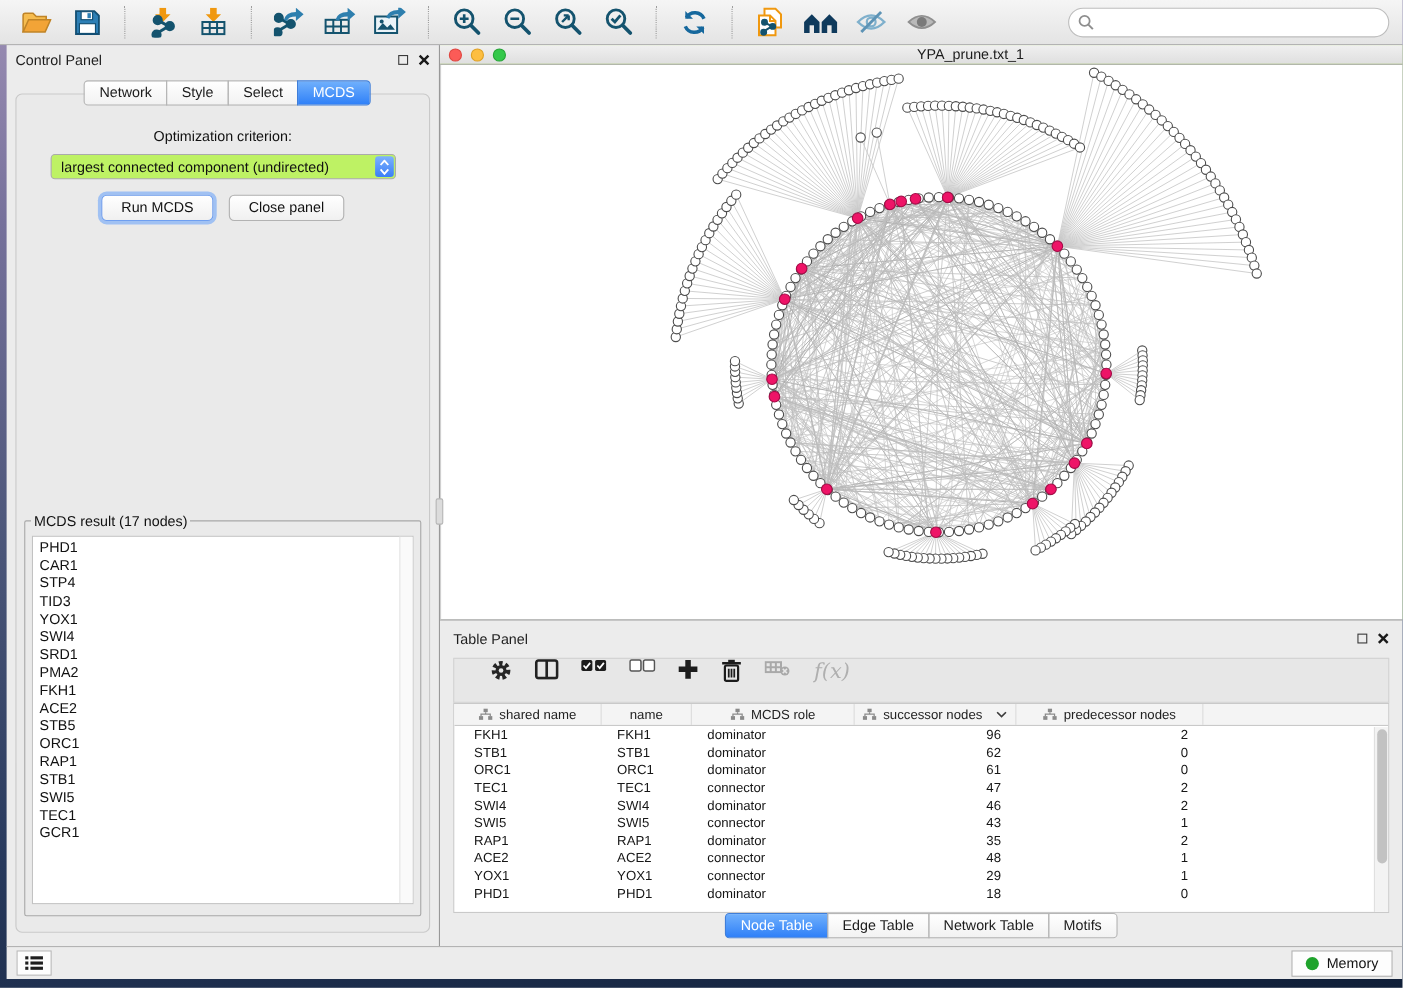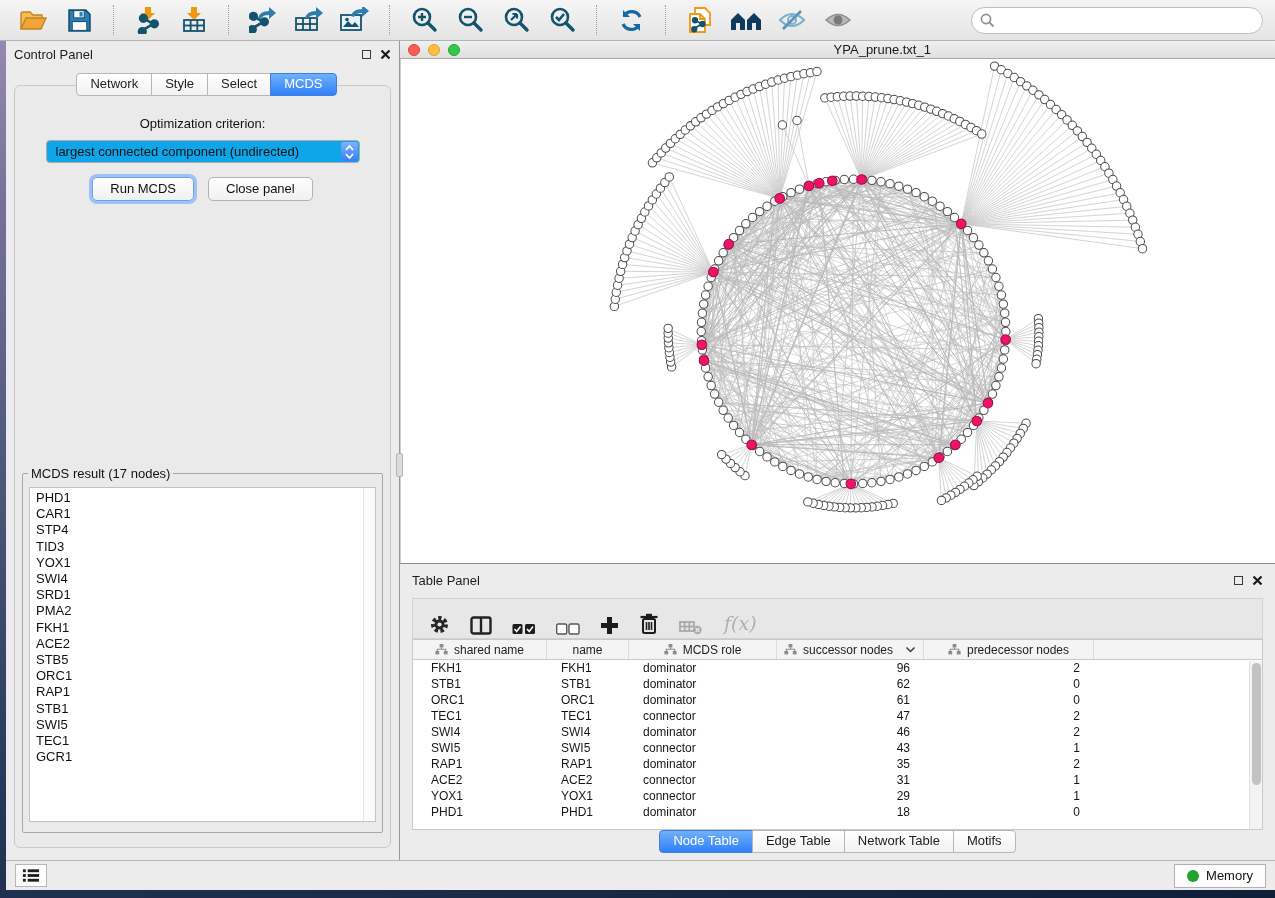--- a/index.html
+++ b/index.html
@@ -43,21 +43,21 @@
   .cp-tab:last-child, .tp-tab:last-child { border-radius:0 4px 4px 0; }
   .cp-tab.sel, .tp-tab.sel {
     background:linear-gradient(#70b0fc,#2f80f8); color:#fff; border-color:#3f7ed9;
   }
   .cp-body {
     position:absolute; top:44px; left:8px; right:8px; bottom:12px;
     background:#eaeaea; border:1px solid #c9c9c9; border-radius:6px;
   }
   .opt-label { text-align:center; margin-top:30px; font-size:13px; color:#111; }
   .select-wrap {
-    width:314px; height:23px; margin:9px auto 0; background:#0ea5e9;
+    width:314px; height:23px; margin:9px auto 0; background:#bef264;
     border:1px solid #ababab; border-radius:4px; position:relative;
     display:flex; align-items:center; padding-left:9px; font-size:13px; color:#111; cursor:default;
   }
   .stepper {
     position:absolute; right:1px; top:1px; bottom:1px; width:17px; border-radius:3px;
     background:linear-gradient(#7db2fd,#3a7ef7); display:flex; flex-direction:column;
     align-items:center; justify-content:center; gap:2px;
   }
   .btn-row { display:flex; justify-content:center; gap:14px; margin-top:14px; }
   .mac-btn {
@@ -90,21 +90,21 @@
   .tl.yellow { background:#fdbe41; border:1px solid #dfa123; }
   .tl.green { background:#34c84a; border:1px solid #23a434; }
   .nw-title { position:absolute; left:50%; transform:translateX(-4%); font-size:13px; color:#1b1b1b; white-space:nowrap; }
   .nw-canvas { flex:1; background:#fff; position:relative; border-left:1px solid #cfcfcf; }
   .nw-canvas svg { position:absolute; inset:0; width:100%; height:100%; }
   
   .table-panel { flex:1; background:#ececec; border-top:1px solid #909090; display:flex; flex-direction:column; min-height:0; }
   .tp-header { height:24px; display:flex; align-items:center; padding:16px 12px; font-size:13px; color:#1d1d1d; }
   .tp-toolbar {
     height:41px; margin:2px 12px 0; background:#e7e7e7; border:1px solid #d2d2d2;
-    display:flex; align-items:flex-end; gap:20px; padding:0 16px; flex:none;
+    display:flex; align-items:flex-start; gap:20px; padding:0 32px; flex:none;
   }
   .tp-tool { border:none; background:transparent; padding:0; display:flex; align-items:center; cursor:pointer; }
   .tp-table { margin:0 12px; background:#fff; border:1px solid #c9c9c9; flex:1; position:relative; overflow:hidden; display:flex; flex-direction:column; }
   .tp-thead { height:20px; background:#f4f4f4; border-bottom:1px solid #c9c9c9; display:flex; flex:none; }
   .th { display:flex; align-items:center; justify-content:center; gap:6px; font-size:12px; color:#222; border-right:1px solid #dcdcdc; cursor:pointer; }
   .tr { height:16px; display:flex; flex:none; }
   .td { font-size:12px; color:#161616; line-height:16px; padding:0 14px; white-space:nowrap; overflow:hidden; }
   .c0 { width:134px; } .c1 { width:82px; } .c2 { width:148px; } .c3 { width:147px; } .c4 { width:170px; } .cf { flex:1; border-right:none; }
   .td.c3, .td.c4 { text-align:right; }
   .td.c0 { padding-left:18px; }
@@ -1545,21 +1545,21 @@
                 <div class="td c1">RAP1</div>
                 <div class="td c2">dominator</div>
                 <div class="td c3">35</div>
                 <div class="td c4">2</div>
                 <div class="td cf"></div>
               </div>
               <div class="tr">
                 <div class="td c0">ACE2</div>
                 <div class="td c1">ACE2</div>
                 <div class="td c2">connector</div>
-                <div class="td c3">31</div>
+                <div class="td c3">48</div>
                 <div class="td c4">1</div>
                 <div class="td cf"></div>
               </div>
               <div class="tr">
                 <div class="td c0">YOX1</div>
                 <div class="td c1">YOX1</div>
                 <div class="td c2">connector</div>
                 <div class="td c3">29</div>
                 <div class="td c4">1</div>
                 <div class="td cf"></div>

